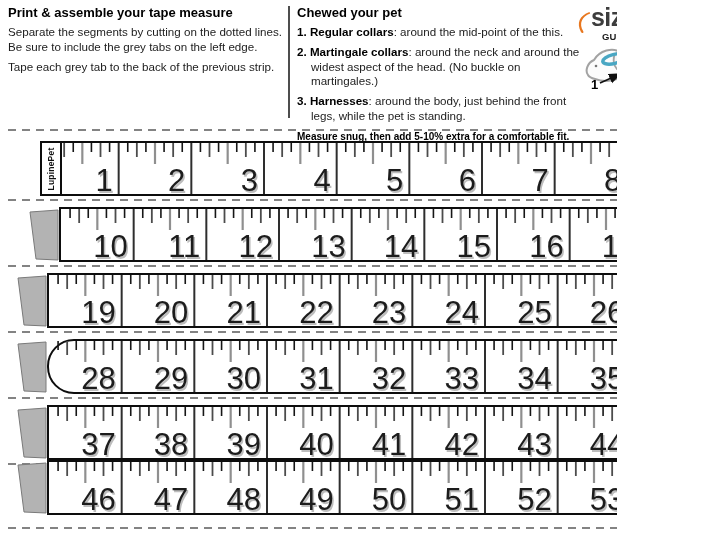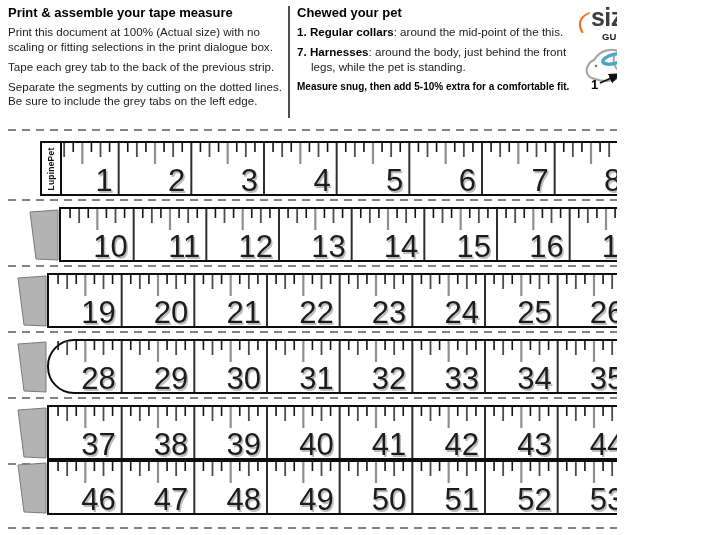--- a/index.html
+++ b/index.html
@@ -35,33 +35,33 @@
   .ruler{position:absolute;top:0;right:0;display:block;}
 </style>
 </head>
 <body>
 
 <div class="sheet">
 
   <div class="col left-col">
     <h2>Print &amp; assemble your tape measure</h2>
     <div id="print-paragraphs">
-        <p>Print this document at 100% (Actual size) with no scaling or fitting selections in the print dialogue box.</p>
+        <p>Separate the segments by cutting on the dotted lines. Be sure to include the grey tabs on the left edge.</p>
         <p>Tape each grey tab to the back of the previous strip.</p>
-        <p>Separate the segments by cutting on the dotted lines. Be sure to include the grey tabs on the left edge.</p>
       </div>
   </div>
 
   <div class="vdivider"></div>
 
   <div class="col mid-col">
     <h2>Chewed your pet</h2>
     <div id="measure-items">
         <div class="item"><b>1. Regular collars</b><span>: around the mid-point of the this.</span></div>
-        <div class="item"><b>7. Harnesses</b><span>: around the body, just behind the front legs, while the pet is standing.</span></div>
+        <div class="item"><b>2. Martingale collars</b><span>: around the neck and around the widest aspect of the head. (No buckle on martingales.)</span></div>
+        <div class="item"><b>3. Harnesses</b><span>: around the body, just behind the front legs, while the pet is standing.</span></div>
       </div>
     <div class="mid-footer">Measure snug, then add 5-10% extra for a comfortable fit.</div>
   </div>
 
   <div class="logo">
     <svg width="17" height="30" viewBox="0 0 22 32" style="margin:2px 0 0 0;">
       <path d="M20,3 C7,8 3,17 9,29 C10,31 13,31 12,28 C6,18 10,9 21,5 Z" fill="#e8771f"></path>
     </svg>
     <div class="brand"><span>size</span><span class="accent">Pet</span></div>
     <svg width="38" height="30" viewBox="0 0 38 30" style="margin-top:0;">

